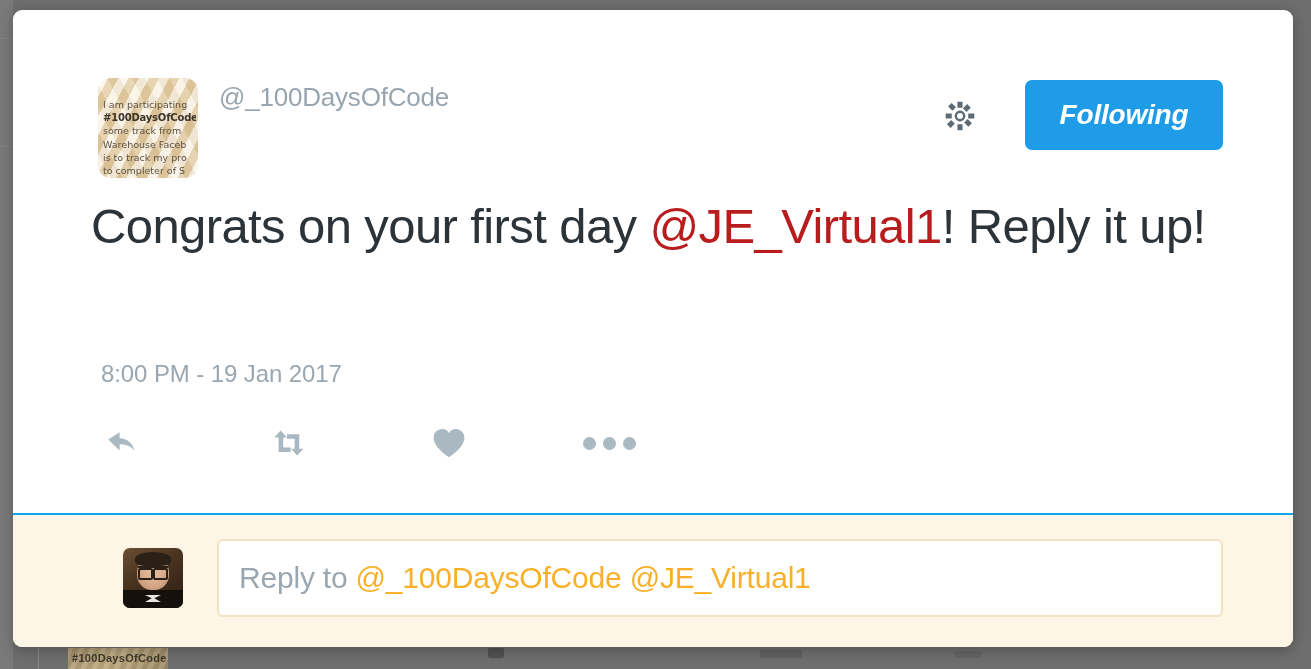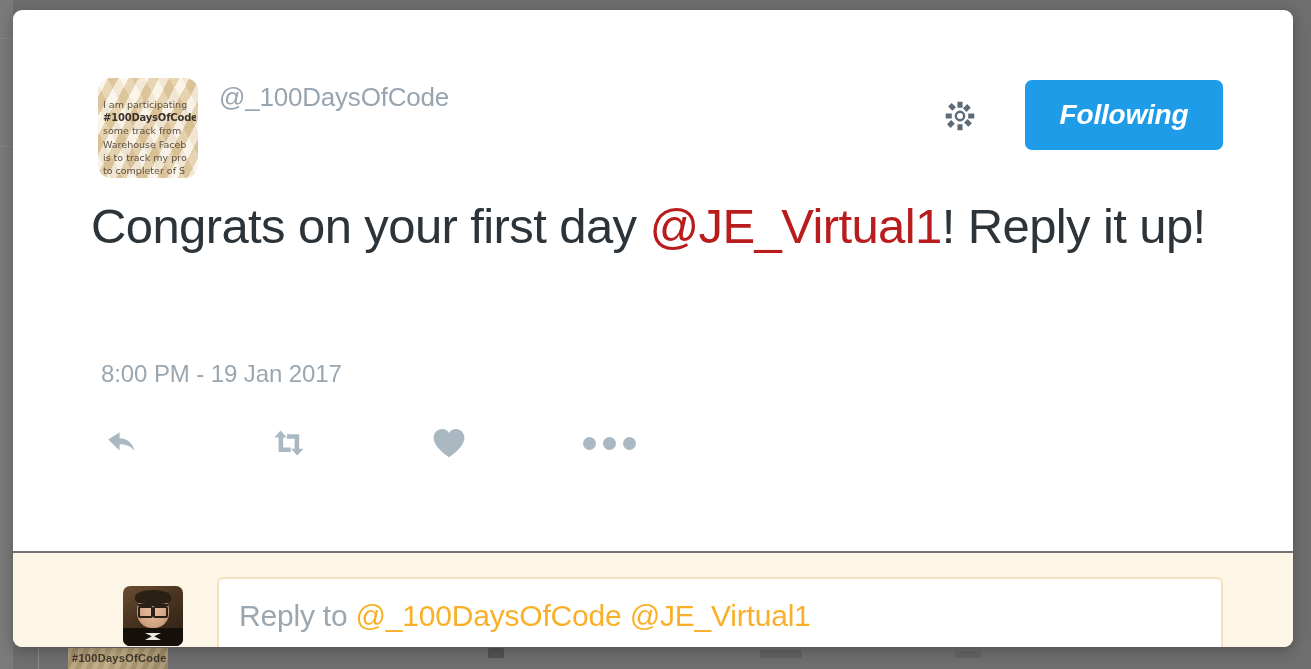--- a/index.html
+++ b/index.html
@@ -248,23 +248,23 @@
     border-radius: 50%;
     background: #aab8c2;
   }
 
   
   #reply-section {
     position: absolute;
     left: 0;
     bottom: 0;
     width: 100%;
-    height: 96px;
+    height: 134px;
     background: #fdf6e6;
-    border-top: 2px solid #737373;
+    border-top: 2px solid #0ea5e9;
   }
   #reply-avatar {
     position: absolute;
     left: 110px;
     top: 33px;
     width: 60px;
     height: 60px;
     border-radius: 7px;
     overflow: hidden;
     background: linear-gradient(150deg, #6b4f32 0%, #4a3420 40%, #2b1d12 100%);

